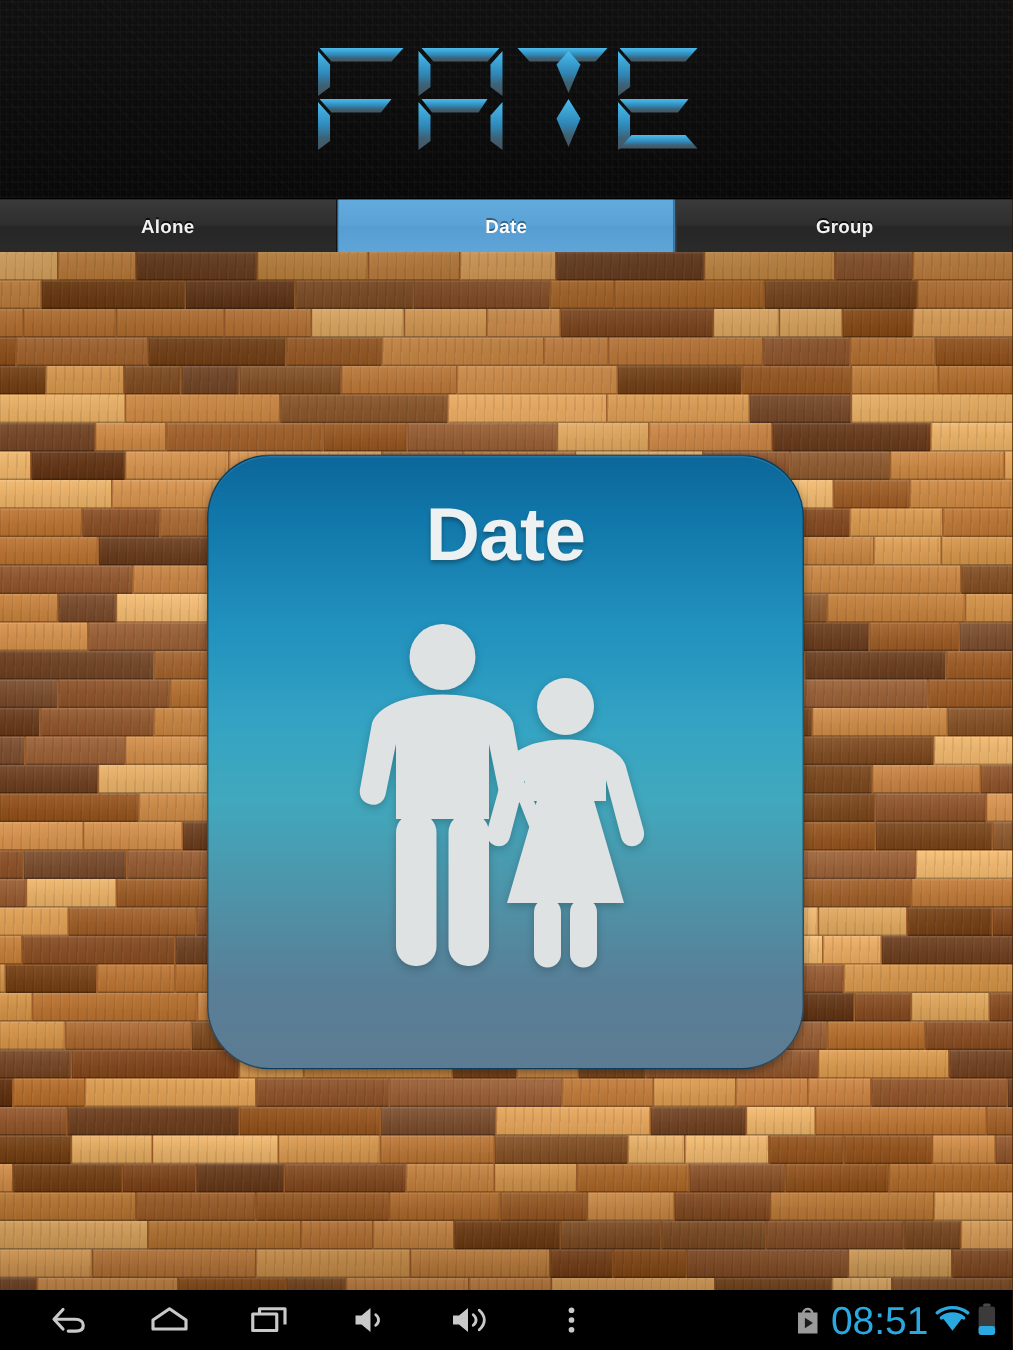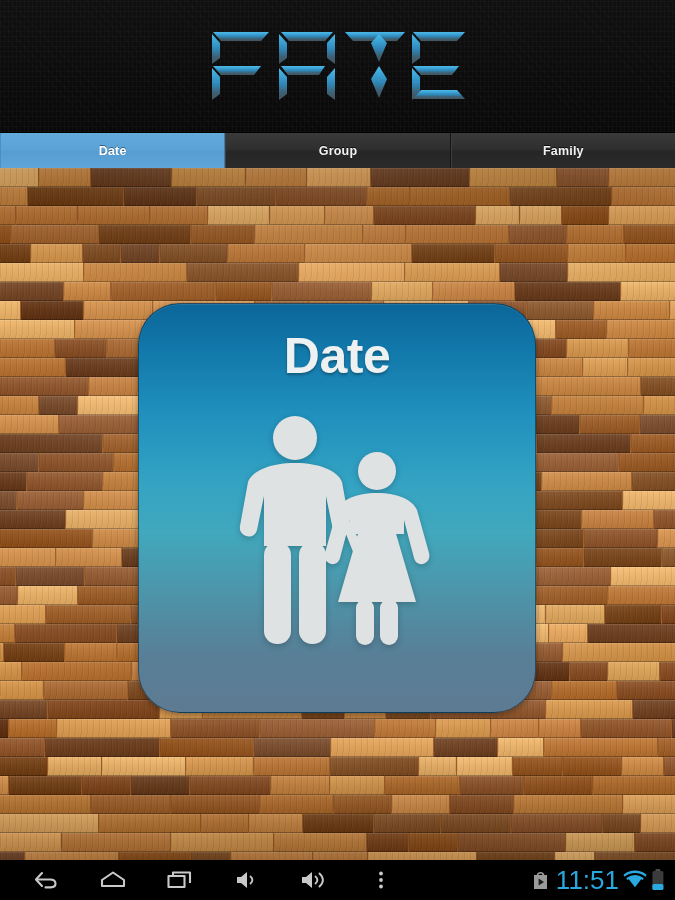--- a/index.html
+++ b/index.html
@@ -175,28 +175,28 @@
           <polygon points="203,6 211,15 211,30 203,36"></polygon>
           <polygon points="204,38 250,38 243,47 212,47"></polygon>
           <polygon points="203,40 211,49 211,66 203,72"></polygon>
           <polygon points="212,62 248,62 256,71 204,71"></polygon>
         </g>
       </svg>
     </div>
   </div>
 
   <div id="tabbar">
+    <div class="tab">
+        <span>Alone</span>
+      </div>
     <div class="tab selected">
         <span>Date</span>
       </div>
     <div class="tab">
         <span>Group</span>
-      </div>
-    <div class="tab">
-        <span>Family</span>
       </div>
   </div>
 
   <div id="wood">
     <div id="wood-planks">
         <div class="plank" style="left: -62px; top: 0px; width: 100px; background: linear-gradient(176deg, rgb(248, 193, 121) 0%, rgb(234, 179, 107) 45%, rgb(222, 167, 95) 100%);"></div>
         <div class="plank" style="left: 39px; top: 0px; width: 51px; background: linear-gradient(179deg, rgb(215, 149, 82) 0%, rgb(201, 135, 68) 45%, rgb(189, 123, 56) 100%);"></div>
         <div class="plank" style="left: 91px; top: 0px; width: 80px; background: linear-gradient(182deg, rgb(127, 82, 51) 0%, rgb(113, 68, 37) 45%, rgb(101, 56, 25) 100%);"></div>
         <div class="plank" style="left: 172px; top: 0px; width: 73px; background: linear-gradient(182deg, rgb(218, 156, 84) 0%, rgb(204, 142, 70) 45%, rgb(192, 130, 58) 100%);"></div>
         <div class="plank" style="left: 246px; top: 0px; width: 60px; background: linear-gradient(176deg, rgb(215, 149, 82) 0%, rgb(201, 135, 68) 45%, rgb(189, 123, 56) 100%);"></div>
@@ -663,21 +663,21 @@
     <div id="nav-right">
 
       <div class="sysicon" style="margin-right:2px;">
         <svg width="19" height="22" viewBox="0 0 19 22">
           <path d="M3,6 L16,6 L16,20 L3,20 Z" fill="#9a9a9a"></path>
           <path d="M6.5,6.5 C6.5,2.8 12.5,2.8 12.5,6.5" fill="none" stroke="#9a9a9a" stroke-width="1.7"></path>
           <polygon points="7.6,9.5 13,13 7.6,16.5" fill="#1b1b1b"></polygon>
         </svg>
       </div>
 
-      <div id="clock">11:51</div>
+      <div id="clock">08:51</div>
 
       <div class="sysicon">
         <svg width="24" height="20" viewBox="0 0 24 20">
           <path d="M12,17.2 L5.2,8.4 C9.3,5.2 14.7,5.2 18.8,8.4 Z" fill="#2aa8e0"></path>
           <path d="M1.8,5.2 C7.7,0.6 16.3,0.6 22.2,5.2" fill="none" stroke="#2aa8e0" stroke-width="2.3" stroke-linecap="round"></path>
           <path d="M4.6,8.6 C9,5.2 15,5.2 19.4,8.6" fill="none" stroke="#2aa8e0" stroke-width="2.3" stroke-linecap="round"></path>
         </svg>
       </div>
 
       <div class="sysicon" style="margin-right:6px;">

